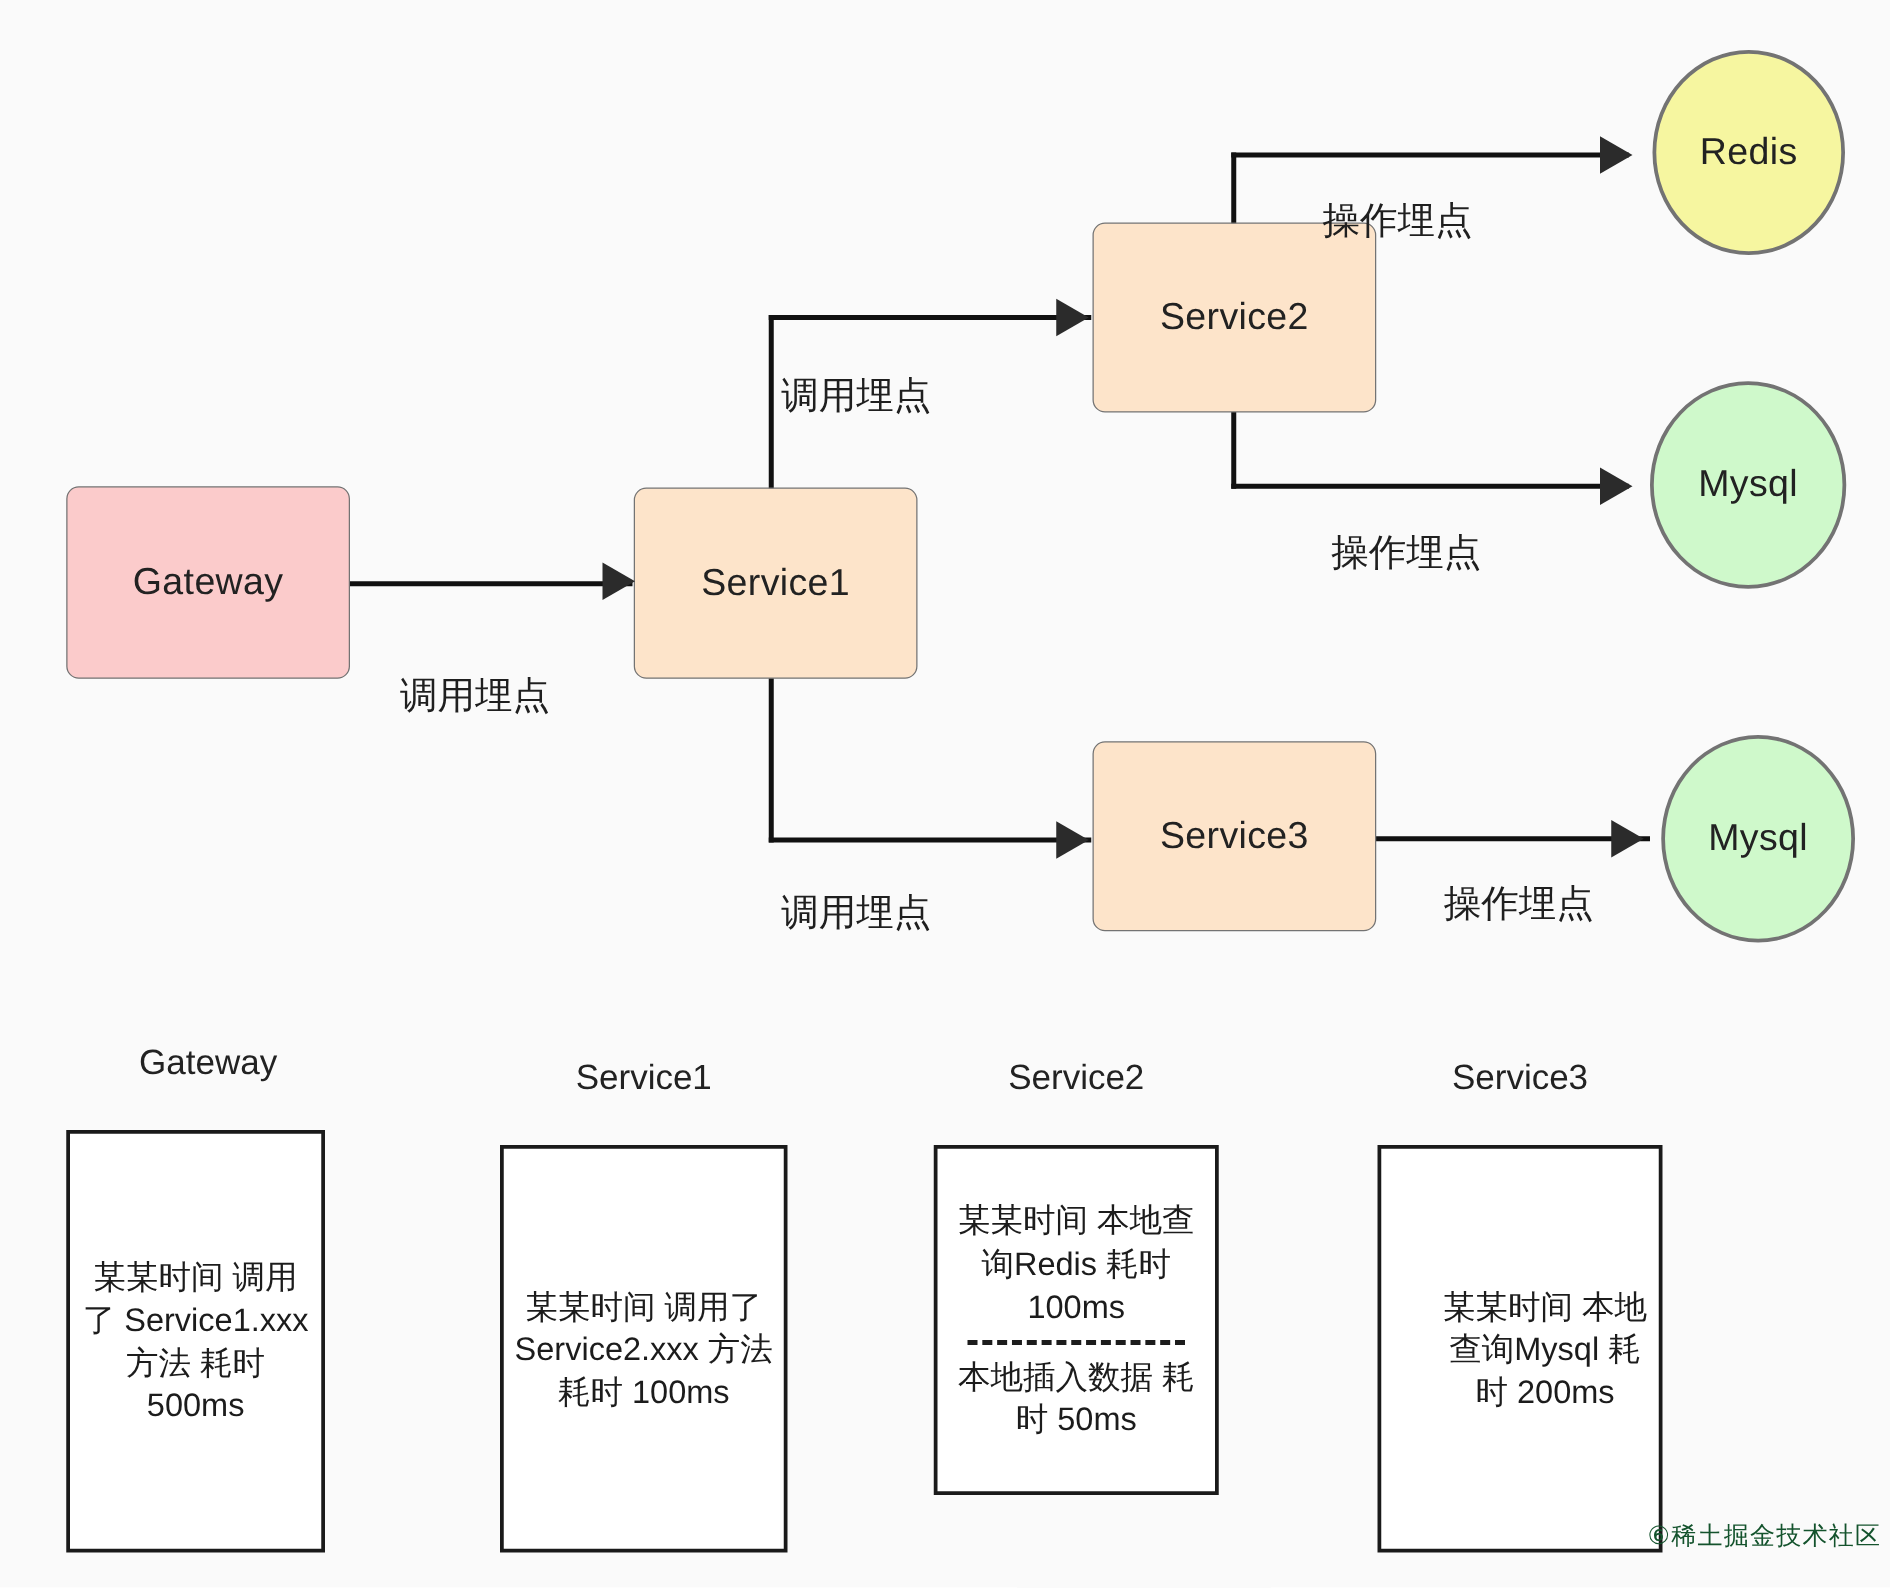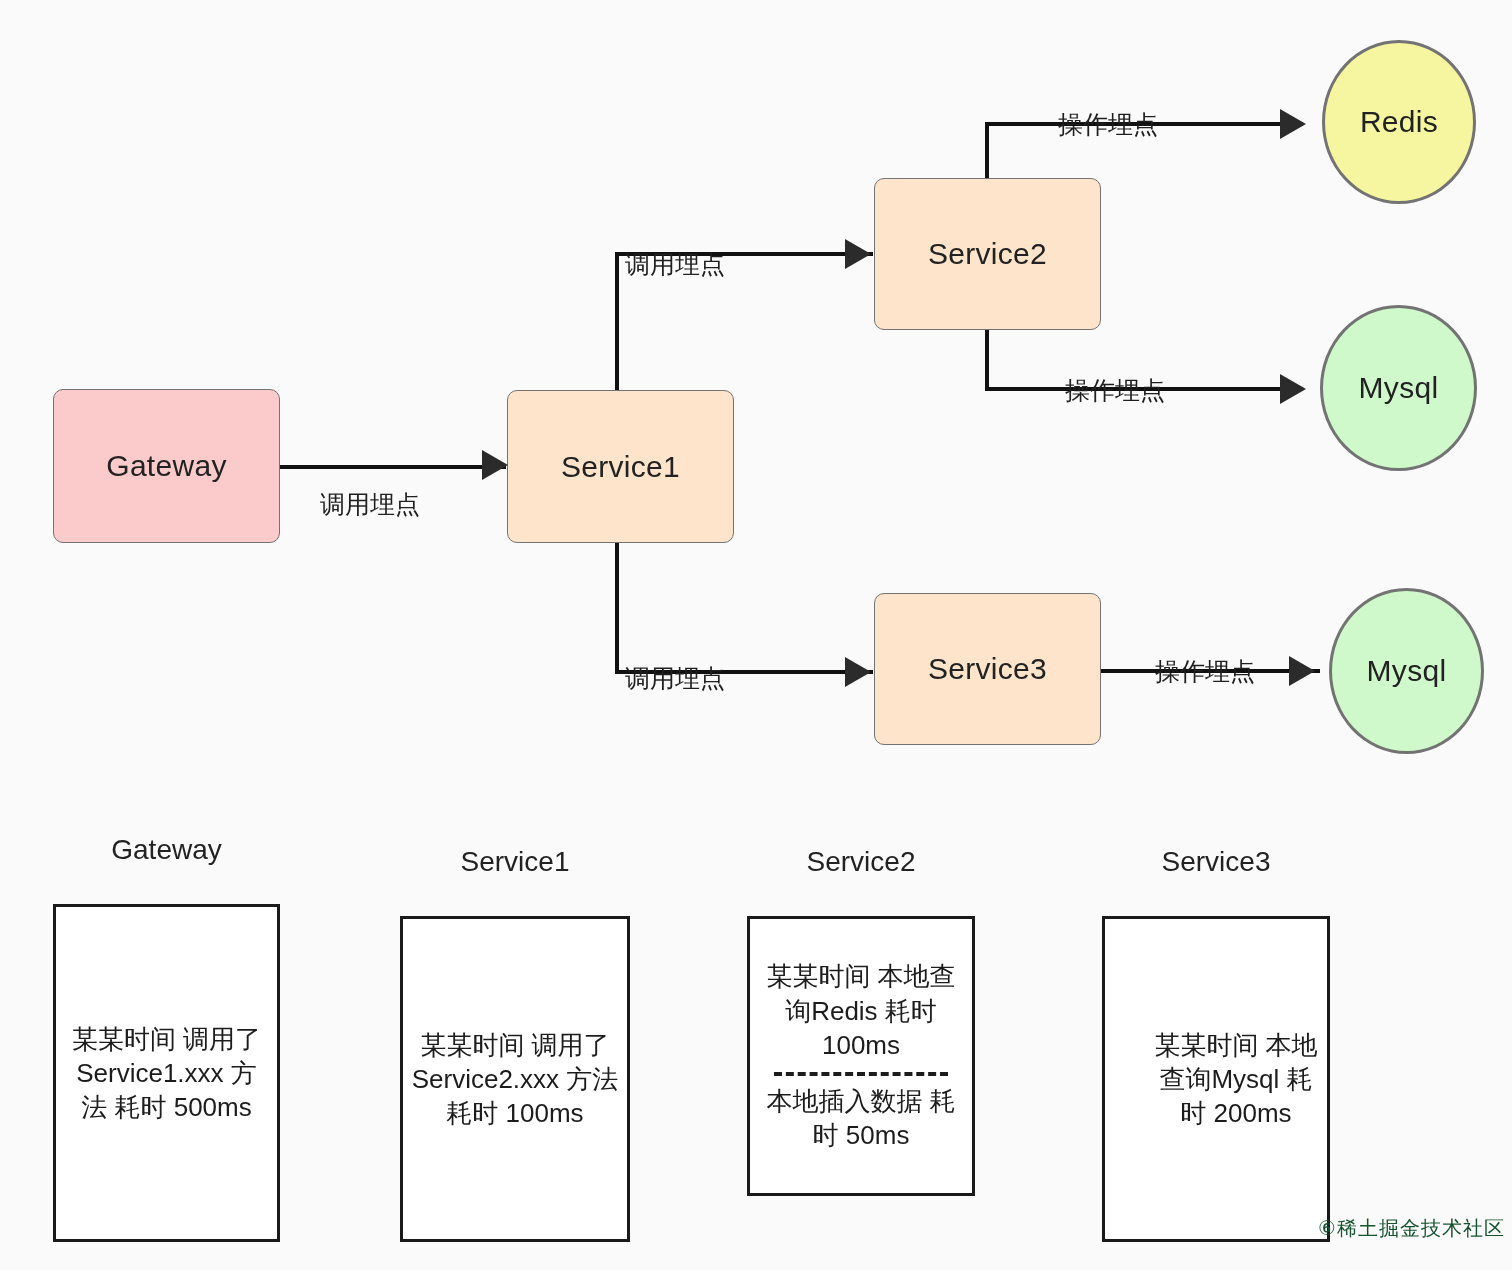--- a/index.html
+++ b/index.html
@@ -50,25 +50,26 @@
     position: absolute;
     width: 0;
     height: 0;
     border-top: 15px solid transparent;
     border-bottom: 15px solid transparent;
     border-left: 26px solid #2b2b2b;
     z-index: 4;
   }
   .edge-label {
     position: absolute;
-    font-size: 25px;
+    font-size: 30px;
     color: #1f1f1f;
     white-space: nowrap;
     z-index: 5;
     background: transparent;
+    margin-top: 48px;
   }
   
   .log-title {
     position: absolute;
     font-size: 28px;
     color: #222222;
     white-space: nowrap;
     text-align: center;
   }
   .log-box {
@@ -163,21 +164,21 @@
 
   <div class="node circle" style="left:1329px; top:588px; width:155px; height:166px; background:#cff9cb;">
     <span class="node-label">Mysql</span>
   </div>
 
   <div class="log-title" style="left:53px; top:834px; width:227px;">Gateway</div>
   <div class="log-title" style="left:400px; top:846px; width:230px;">Service1</div>
   <div class="log-title" style="left:747px; top:846px; width:228px;">Service2</div>
   <div class="log-title" style="left:1102px; top:846px; width:228px;">Service3</div>
 
-  <div class="log-box" style="left:53px; top:904px; width:227px; height:338px;">
+  <div class="log-box" style="left:53px; top:904px; width:207px; height:338px;">
     <div class="log-entry">某某时间 调用了 Service1.xxx 方法 耗时 500ms</div>
   </div>
 
   <div class="log-box" style="left:400px; top:916px; width:230px; height:326px;">
     <div class="log-entry">某某时间 调用了 Service2.xxx 方法 耗时 100ms</div>
   </div>
 
   <div class="log-box" style="left:747px; top:916px; width:228px; height:280px;">
     <div class="log-entry">某某时间 本地查询Redis 耗时 100ms</div>
     <div class="log-sep"></div>

